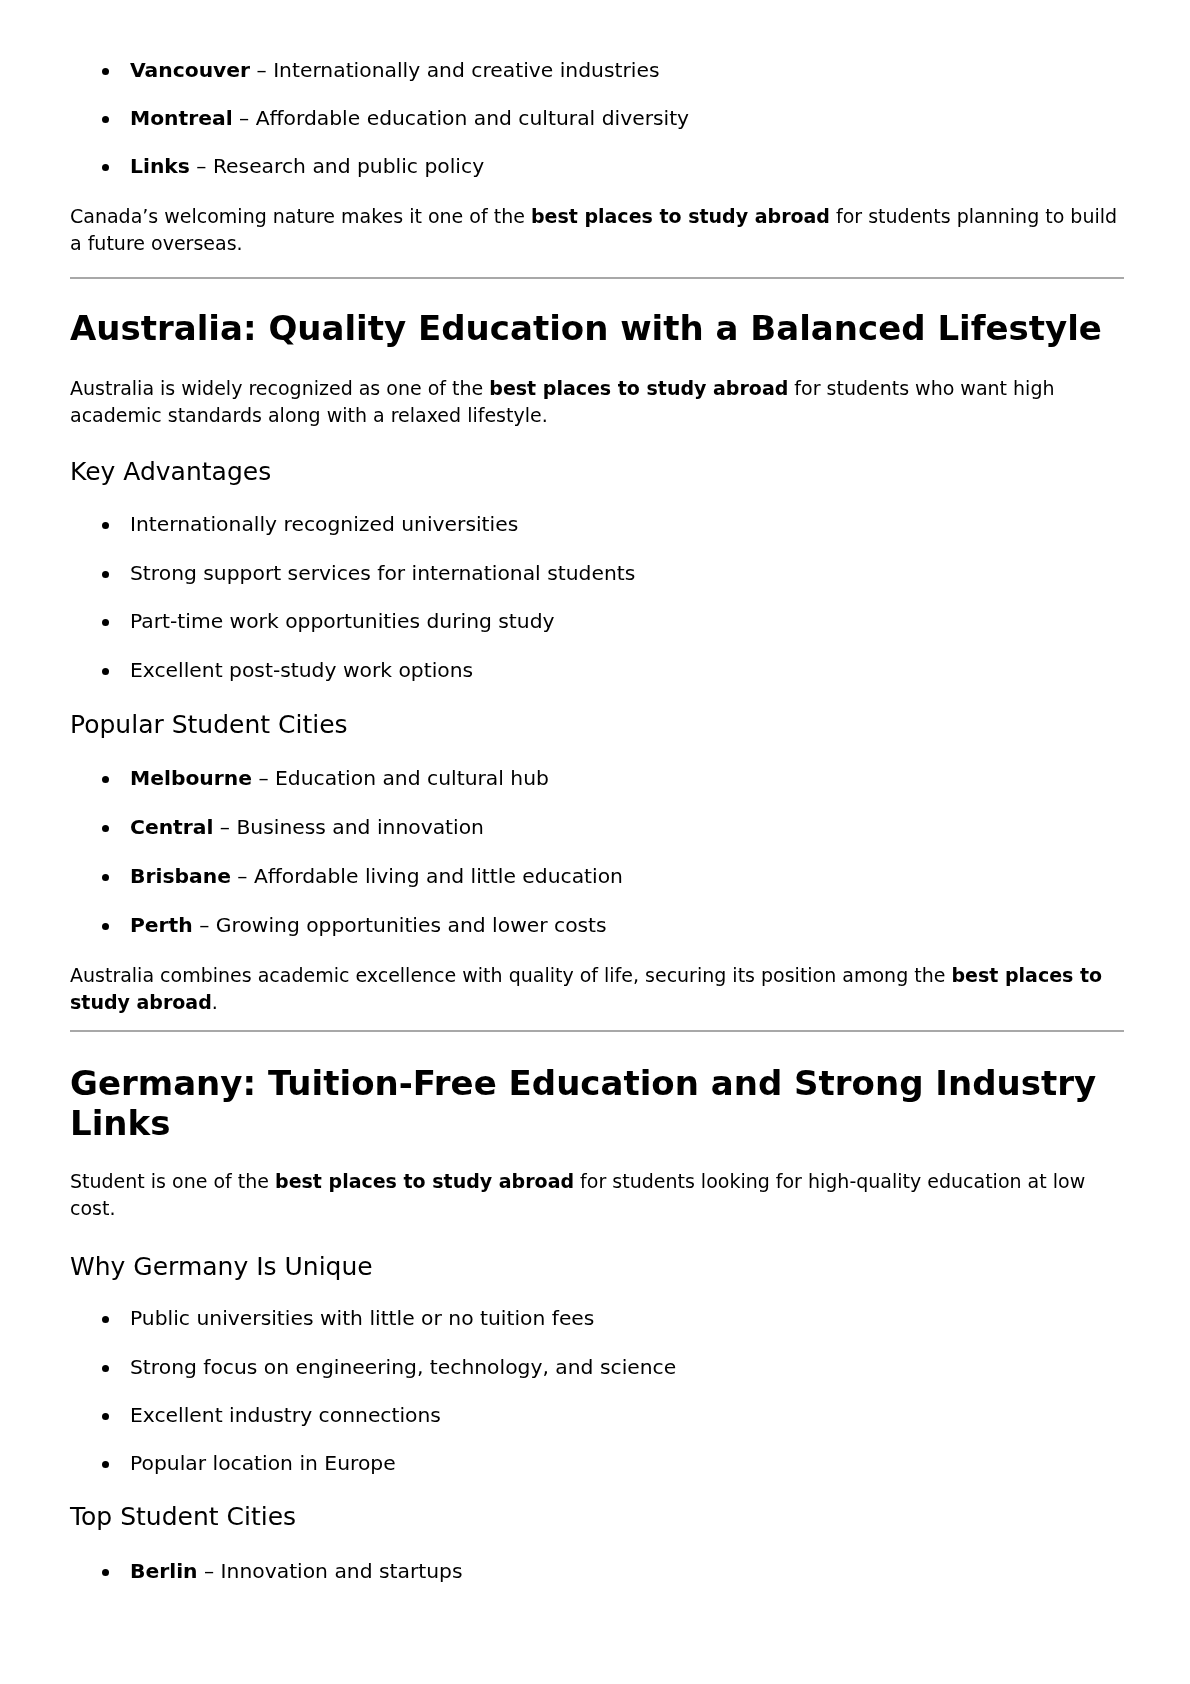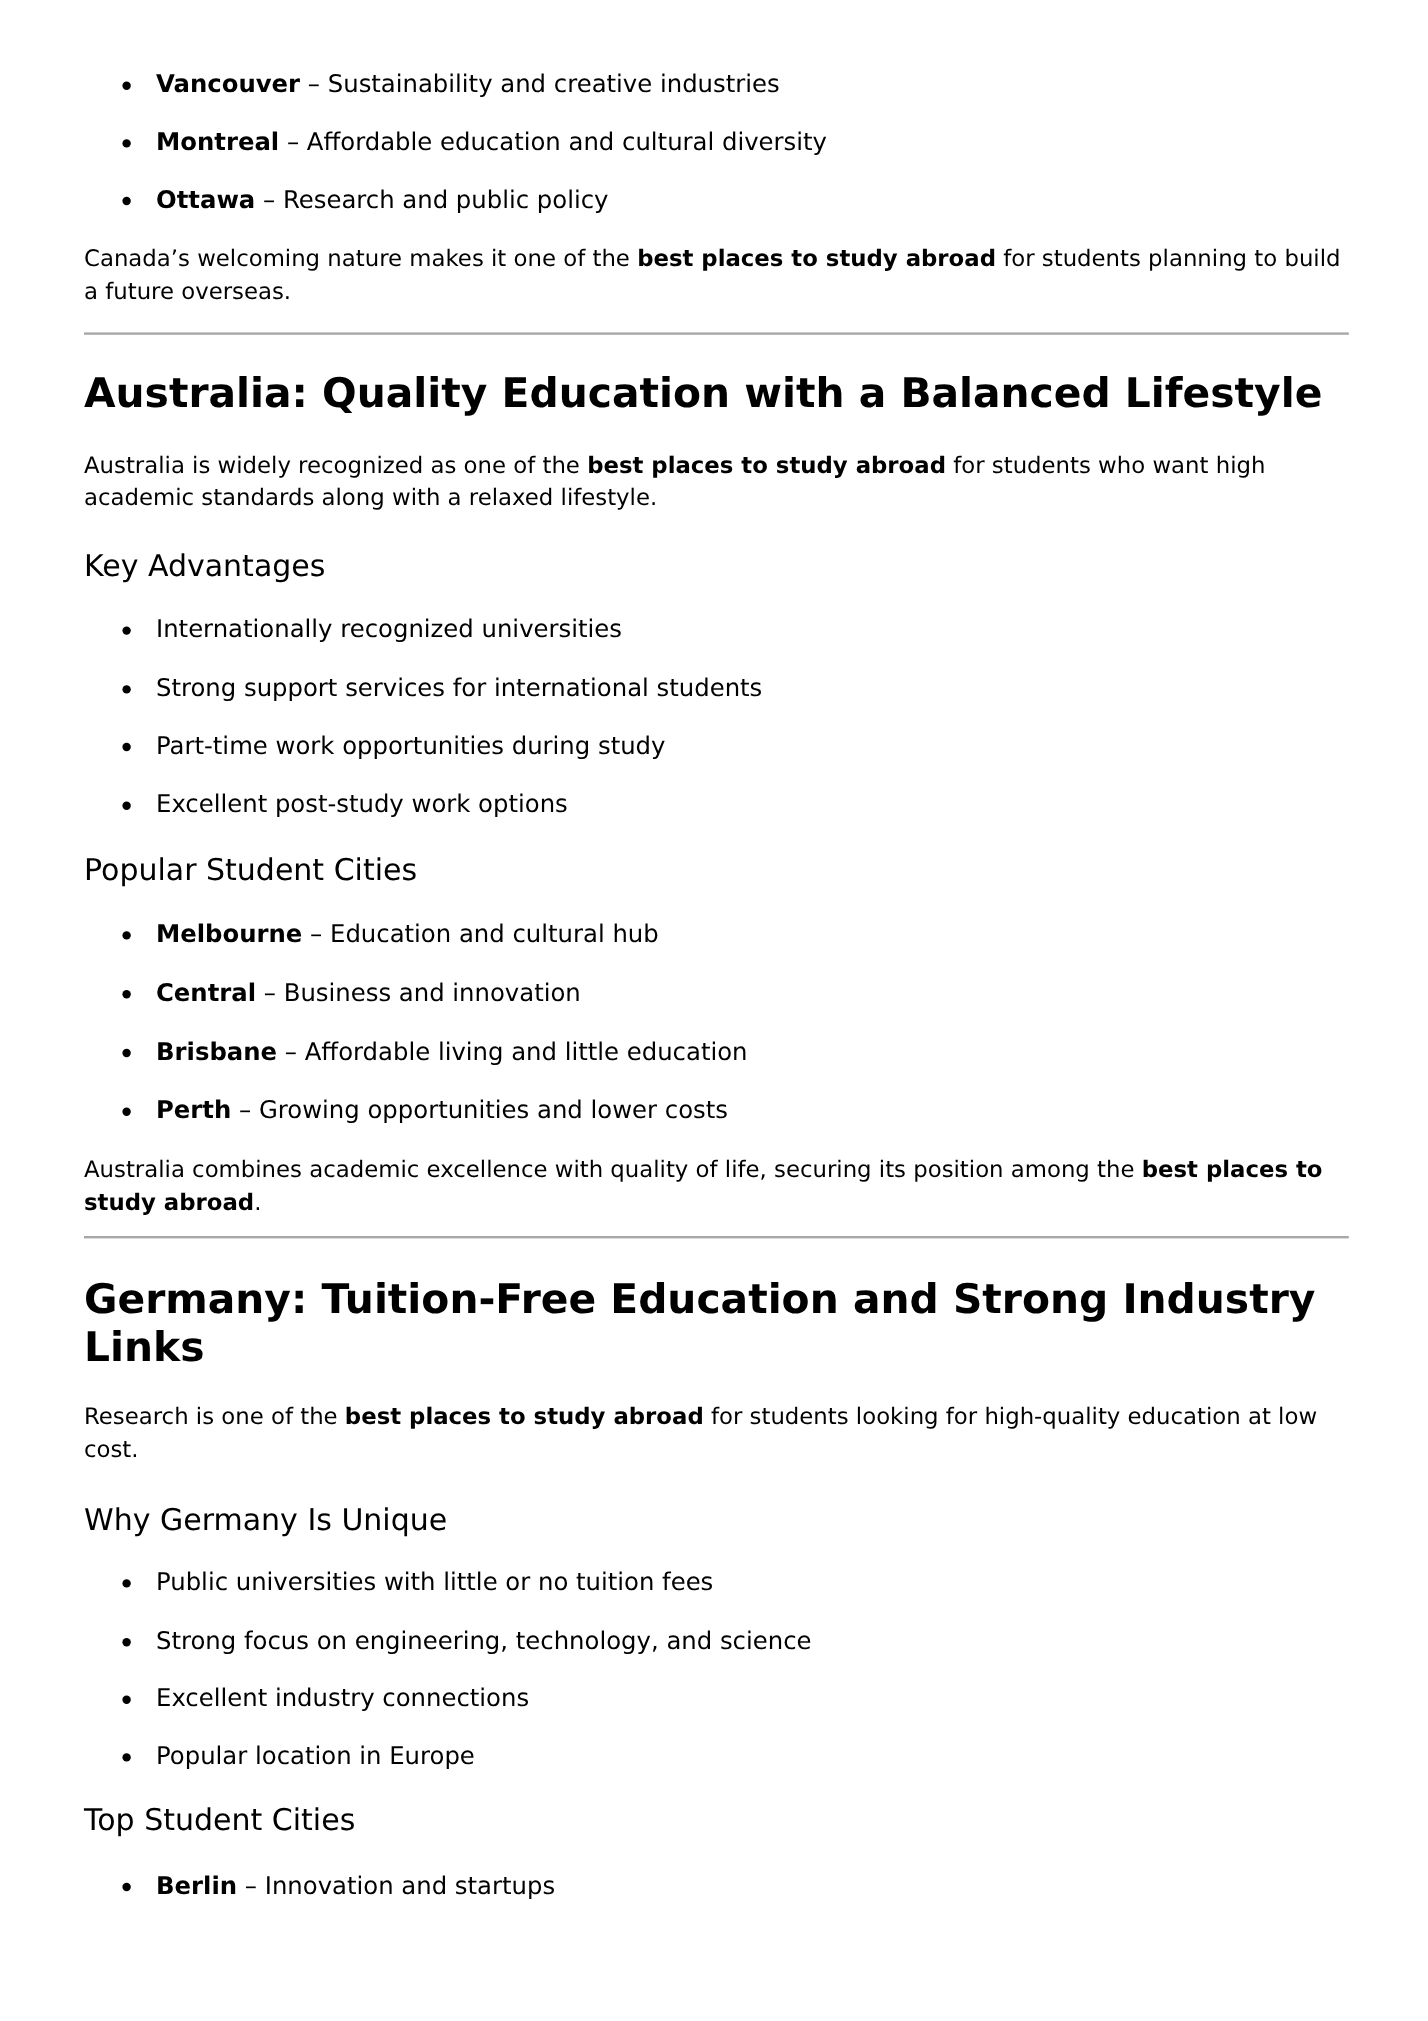--- a/index.html
+++ b/index.html
@@ -18,29 +18,29 @@
   h3.h3 { position: absolute; left: 0; margin: 0; font-size: 25px; line-height: 30px; font-weight: normal; white-space: nowrap; }
   .rule { position: absolute; left: 0; width: 1054px; height: 0; border-top: 2px solid #a8a8a8; }
 </style>
 </head>
 <body>
 
 <div class="page">
 
   <div class="li" style="top:57px">
     <span class="bullet"></span>
-    <span class="txt"><b>Vancouver</b><span> – Sustainability and creative industries</span></span>
+    <span class="txt"><b>Vancouver</b><span> – Internationally and creative industries</span></span>
   </div>
   <div class="li" style="top:105px">
     <span class="bullet"></span>
     <span class="txt"><b>Montreal</b><span> – Affordable education and cultural diversity</span></span>
   </div>
   <div class="li" style="top:153px">
     <span class="bullet"></span>
-    <span class="txt"><b>Ottawa</b><span> – Research and public policy</span></span>
+    <span class="txt"><b>Links</b><span> – Research and public policy</span></span>
   </div>
 
   <p class="para" style="top:203px"><span>Canada’s welcoming nature makes it one of the </span><b>best places to study abroad</b><span> for students planning to build a future overseas.</span></p>
 
   <div class="rule" style="top:277px"></div>
 
   <h2 class="h2" style="top:308px">Australia: Quality Education with a Balanced Lifestyle</h2>
 
   <p class="para" style="top:375px"><span>Australia is widely recognized as one of the </span><b>best places to study abroad</b><span> for students who want high academic standards along with a relaxed lifestyle.</span></p>
 
@@ -81,21 +81,21 @@
     <span class="bullet"></span>
     <span class="txt"><b>Perth</b><span> – Growing opportunities and lower costs</span></span>
   </div>
 
   <p class="para" style="top:962px"><span>Australia combines academic excellence with quality of life, securing its position among the </span><b>best places to study abroad</b><span>.</span></p>
 
   <div class="rule" style="top:1030px"></div>
 
   <h2 class="h2" style="top:1063px">Germany: Tuition-Free Education and Strong Industry Links</h2>
 
-  <p class="para" style="top:1168px"><span>Research is one of the </span><b>best places to study abroad</b><span> for students looking for high-quality education at low cost.</span></p>
+  <p class="para" style="top:1168px"><span>Student is one of the </span><b>best places to study abroad</b><span> for students looking for high-quality education at low cost.</span></p>
 
   <h3 class="h3" style="top:1252px">Why Germany Is Unique</h3>
 
   <div class="li" style="top:1305px">
     <span class="bullet"></span>
     <span class="txt">Public universities with little or no tuition fees</span>
   </div>
   <div class="li" style="top:1354px">
     <span class="bullet"></span>
     <span class="txt">Strong focus on engineering, technology, and science</span>

